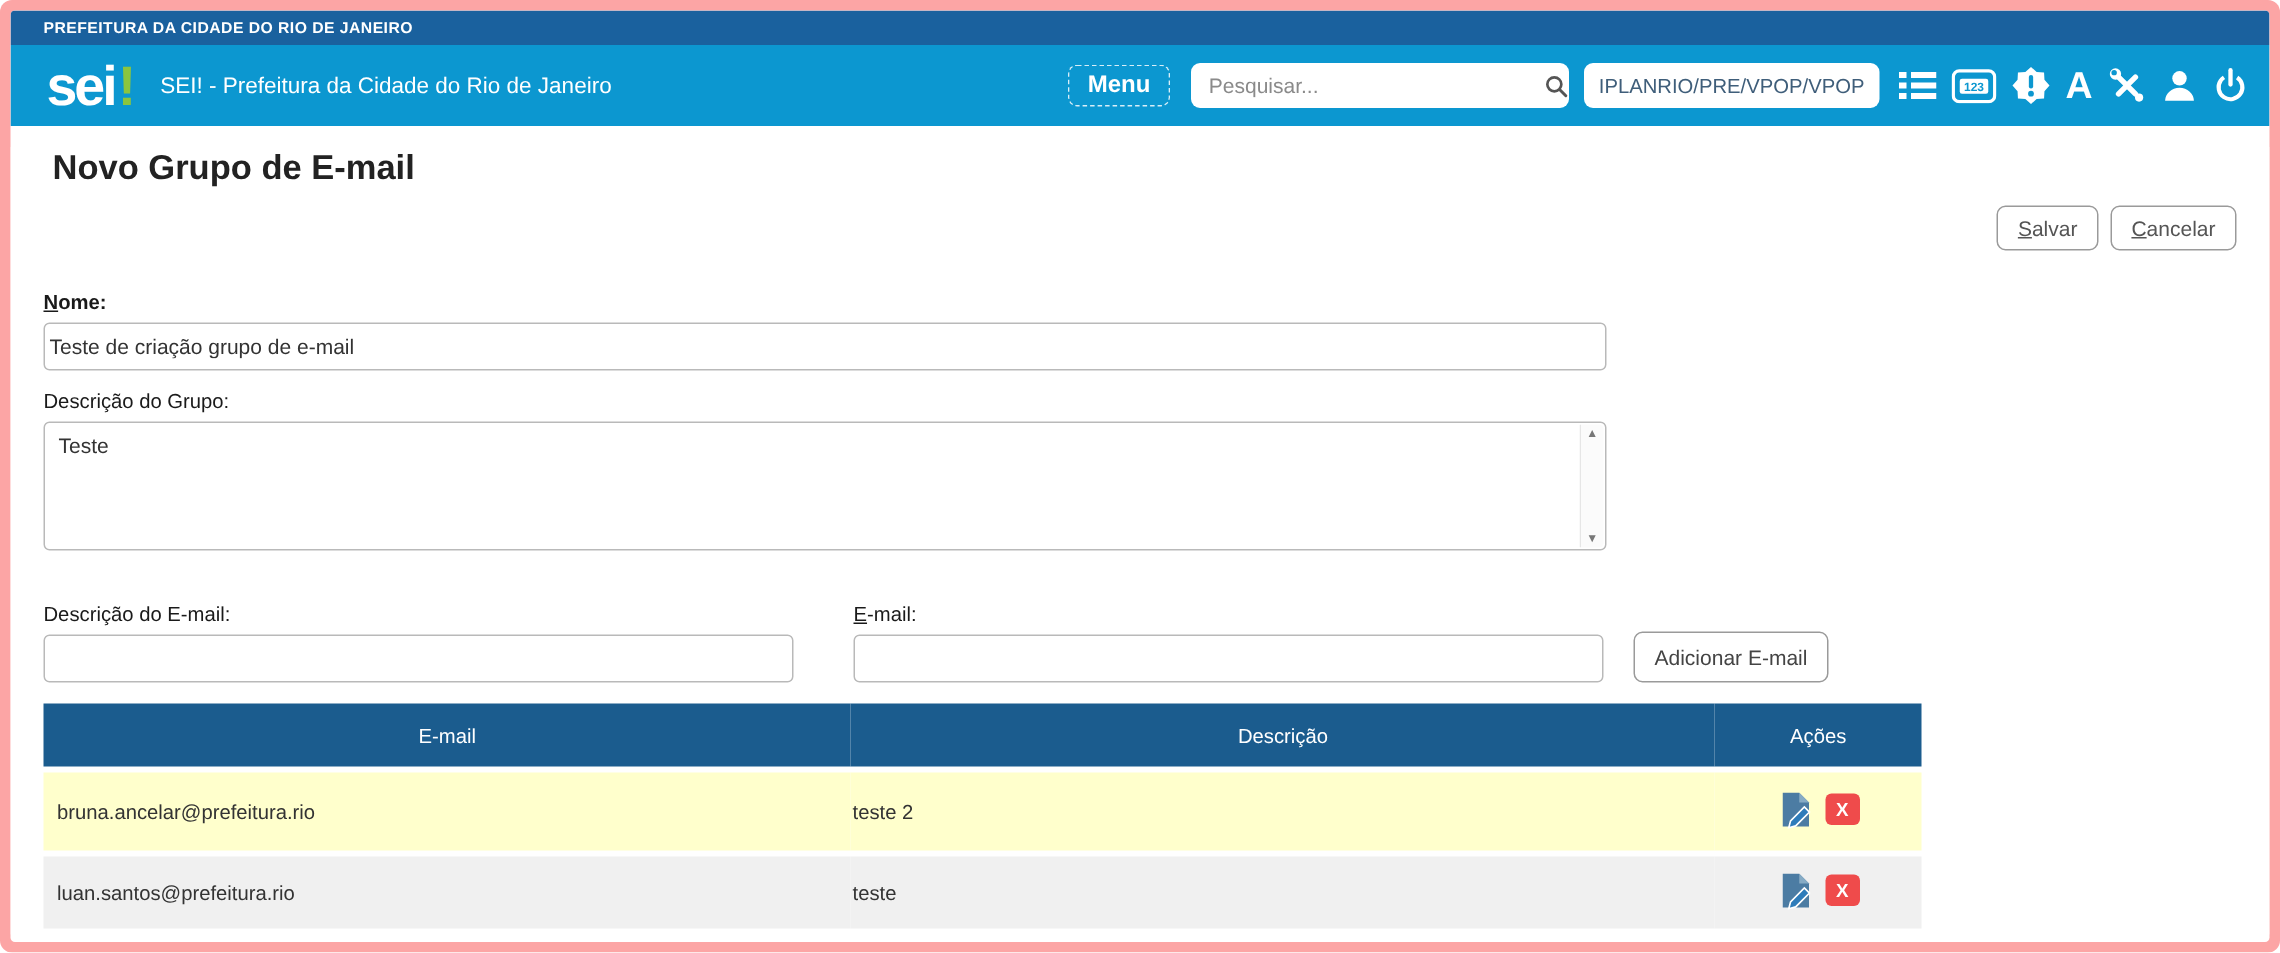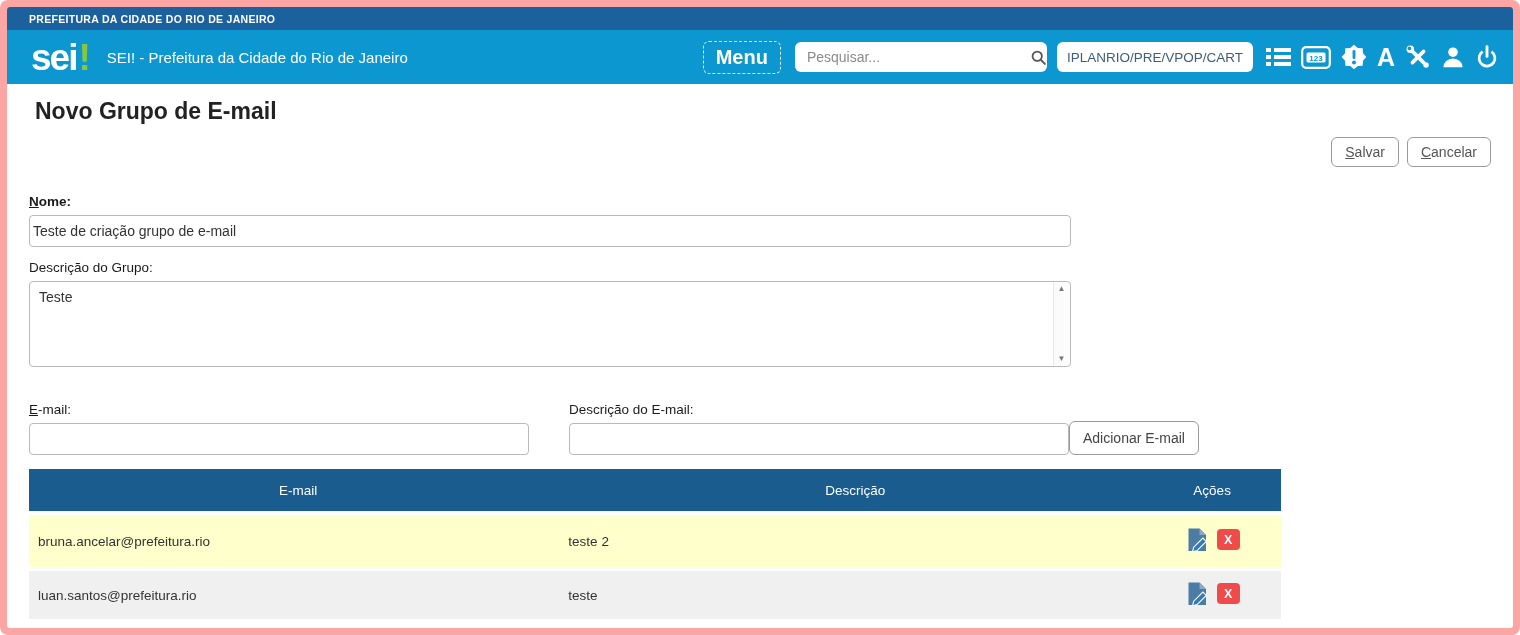--- a/index.html
+++ b/index.html
@@ -10,21 +10,21 @@
   
   .topbar{height:23px;background:#1a619e;display:flex;align-items:center;padding-left:22px;}
   .topbar-title{color:#fff;font-size:10.5px;font-weight:bold;letter-spacing:.3px;}
 
   
   .header{height:54px;background:#0c97d0;display:flex;align-items:center;padding:0 14px 0 24px;}
   .logo{display:flex;align-items:flex-end;line-height:1;cursor:pointer;}
   .logo .s1{color:#fff;font-weight:bold;font-size:37px;letter-spacing:-2px;}
   .logo .s2{color:#8bc53f;font-weight:bold;font-size:37px;margin-left:2px;}
   .app-title{color:#fff;font-size:15px;margin-left:16px;white-space:nowrap;}
-  .menu-btn{margin-left:auto;background:transparent;border:1px dashed #d8eef8;border-radius:6px;color:#fff;font-weight:bold;font-size:20px;padding:4px 12px;cursor:pointer;font-family:inherit;}
+  .menu-btn{margin-left:auto;background:transparent;border:1px dashed #d8eef8;border-radius:6px;color:#fff;font-weight:bold;font-size:16px;padding:4px 12px;cursor:pointer;font-family:inherit;}
   .search-box{margin-left:14px;width:252px;height:30px;background:#fff;border-radius:6px;display:flex;align-items:center;padding:0 8px 0 10px;box-sizing:border-box;gap:40px;}
   .search-box input{flex:1;border:none;outline:none;font-size:14px;color:#333;font-family:inherit;background:transparent;}
   .search-box input::placeholder{color:#8a8a8a;}
   .unit-btn{margin-left:10px;height:30px;background:#fff;border:none;border-radius:6px;padding:0 10px;font-size:13.5px;color:#3f5e7a;cursor:pointer;font-family:inherit;white-space:nowrap;}
   .icon-strip{display:flex;align-items:center;gap:10px;margin-left:13px;}
   .icon-strip .hicon{display:flex;align-items:center;justify-content:center;cursor:pointer;}
   .font-icon{color:#fff;font-size:25px;font-weight:bold;line-height:1;}
 
   
   .content{padding:0 22px;background:#fff;}
@@ -41,21 +41,21 @@
   .w-full{width:1042px;margin-top:6px;}
   .mt-desc{margin-top:13px;}
   .textarea-wrap{position:relative;width:1042px;height:86px;border:1px solid #b9b9b9;border-radius:4px;margin-top:6px;box-sizing:border-box;background:#fff;}
   .textarea-wrap textarea{width:100%;height:100%;border:none;resize:none;box-sizing:border-box;padding:7px 26px 7px 9px;font-size:14px;color:#333;font-family:inherit;outline:none;overflow:hidden;background:transparent;}
   .fake-scrollbar{position:absolute;top:1px;right:1px;bottom:1px;width:16px;background:#fbfbfb;border-left:1px solid #e6e6e6;border-radius:0 3px 3px 0;display:flex;flex-direction:column;justify-content:space-between;align-items:center;padding:2px 0;box-sizing:border-box;}
   .scroll-arrow{font-size:8px;color:#777;line-height:1;cursor:pointer;}
 
   .email-row{display:flex;align-items:flex-end;margin-top:35px;}
   .email-col .text-input{margin-top:6px;width:500px;}
   .email-col + .email-col{margin-left:40px;}
-  .add-email-btn{height:34px;color:#444;}
+  .add-email-btn{margin-left:20px;height:34px;color:#444;}
 
   table.email-table{margin-top:10px;width:1252px;border-collapse:separate;border-spacing:0 4px;font-size:13.5px;}
   table.email-table th{background:#1b5c8e;color:#fff;font-weight:normal;height:40px;text-align:center;font-size:13.5px;margin-top:48px;}
   table.email-table td{color:#333;vertical-align:middle;}
   tr.row-hl td{background:#ffffcc;height:50px;}
   tr.row-alt td{background:#f0f0f0;height:46px;}
   td.cell-email{padding-left:9px;width:43%;}
   td.cell-desc{width:46%;}
   td.cell-actions{width:11%;text-align:center;}
   .action-btns{display:inline-flex;align-items:center;gap:7px;}
@@ -84,21 +84,21 @@
       <div class="search-box">
         <input type="text" placeholder="Pesquisar..." style="">
         <span style="display:flex;cursor:pointer;">
           <svg width="17" height="17" viewBox="0 0 20 20" fill="none">
             <circle cx="8.5" cy="8.5" r="5.5" stroke="#555" stroke-width="2.1"></circle>
             <path d="M12.8 12.8 L17.5 17.5" stroke="#555" stroke-width="2.3" stroke-linecap="round"></path>
           </svg>
         </span>
       </div>
 
-      <button class="unit-btn">IPLANRIO/PRE/VPOP/CART</button>
+      <button class="unit-btn">IPLANRIO/PRE/VPOP/VPOP</button>
 
       <div class="icon-strip">
         <span class="hicon">
           <svg width="25" height="20" viewBox="0 0 25 20" fill="#fff">
             <rect x="0" y="1" width="5" height="4"></rect>
               <rect x="8" y="1" width="17" height="4"></rect>
             <rect x="0" y="8" width="5" height="4"></rect>
               <rect x="8" y="8" width="17" height="4"></rect>
             <rect x="0" y="15" width="5" height="4"></rect>
               <rect x="8" y="15" width="17" height="4"></rect>
@@ -158,25 +158,25 @@
       <div class="textarea-wrap">
         <textarea style="">Teste</textarea>
         <div class="fake-scrollbar">
           <span class="scroll-arrow">▲</span>
           <span class="scroll-arrow">▼</span>
         </div>
       </div>
 
       <div class="email-row">
         <div class="email-col">
-          <label class="fld-label"><span class="ul">E</span><span>-mail:</span></label>
+          <label class="fld-label">Descrição do E-mail:</label>
           <input type="text" class="text-input" value="" style="">
         </div>
         <div class="email-col">
-          <label class="fld-label">Descrição do E-mail:</label>
+          <label class="fld-label"><span class="ul">E</span><span>-mail:</span></label>
           <input type="text" class="text-input" value="" style="">
         </div>
         <button class="btn add-email-btn">Adicionar E-mail</button>
       </div>
 
       <table class="email-table">
         <thead>
           <tr>
             <th>E-mail</th>
             <th>Descrição</th>

